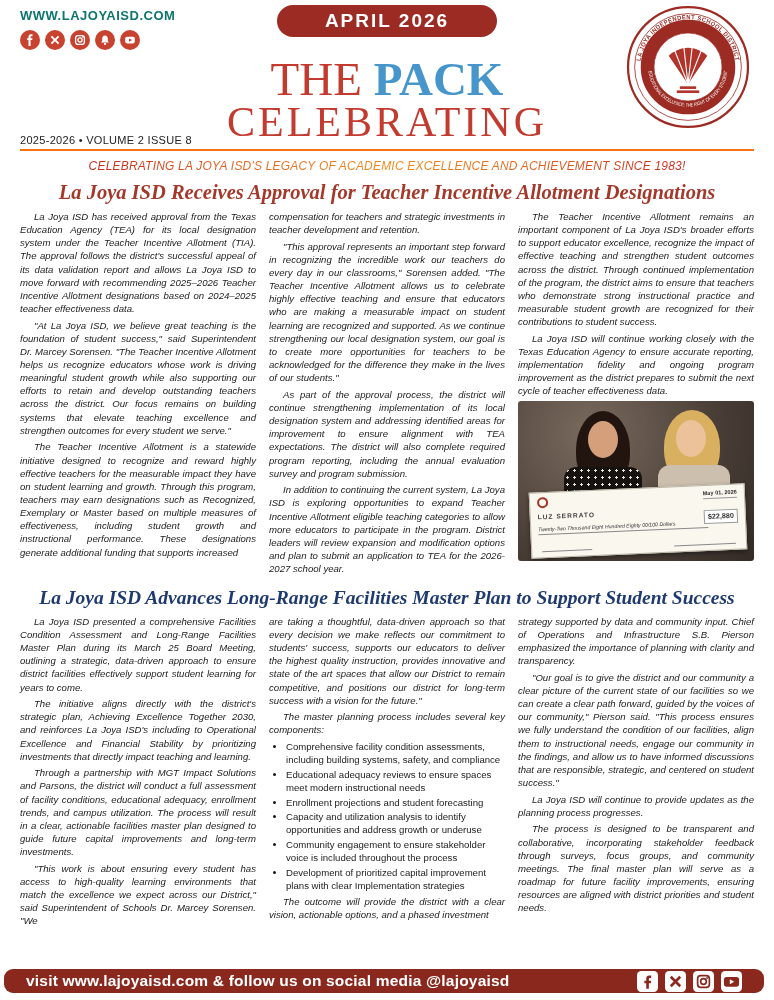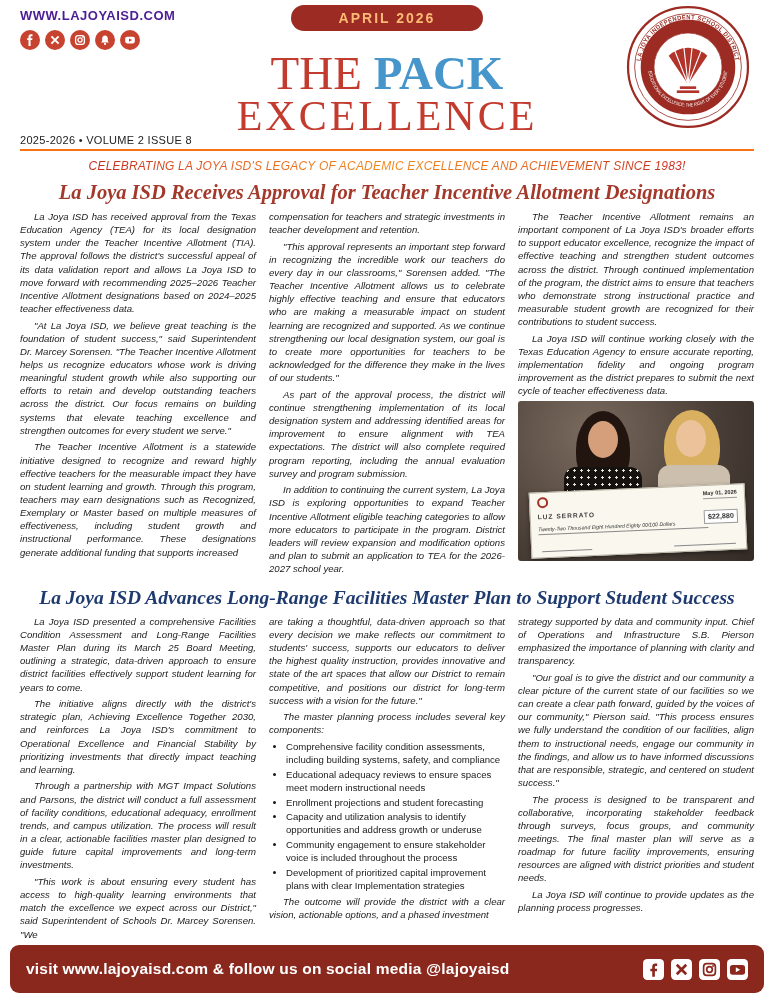--- a/index.html
+++ b/index.html
@@ -3,26 +3,26 @@
 <meta charset="utf-8">
 <style>
   * { box-sizing: border-box; }
   html,body { margin:0; padding:0; background:#dedede; }
   .page { width:774px; height:1000px; margin:0 auto; background:#fff; position:relative;
           overflow:hidden; font-family:"Liberation Sans", sans-serif; }
 
   
   .header { position:relative; height:132px; }
   .head-left { position:absolute; left:20px; top:8px; }
-  .site-url { color:#4c1d95; font-weight:bold; font-size:13px; letter-spacing:.5px; }
+  .site-url { color:#0f766e; font-weight:bold; font-size:13px; letter-spacing:.5px; }
   .social-row { display:flex; gap:5px; margin-top:7px; }
   .sc { width:20px; height:20px; border-radius:50%; background:#c8432f; display:flex;
         align-items:center; justify-content:center; }
   .masthead { position:absolute; left:50%; transform:translateX(-50%); top:5px; width:400px; text-align:center; }
-  .pill { display:inline-block; background:#9c2b24; color:#fdba74; font-weight:bold; font-size:14px;
+  .pill { display:inline-block; background:#9c2b24; color:#ffffff; font-weight:bold; font-size:19px;
           letter-spacing:2px; padding:5px 48px; border-radius:16px; }
   .title-line1 { font-family:"Liberation Serif", serif; font-size:47px; line-height:1.0; margin-top:19px; }
   .t-the { color:#c23b2e; }
   .t-pack { color:#4796cb; font-weight:bold; }
   .title-line2 { font-family:"Liberation Serif", serif; font-size:42px; letter-spacing:3px;
                  color:#c23b2e; line-height:.95; }
   .seal { position:absolute; top:5px; right:24px; width:124px; height:124px; }
 
   
   .issue-row { margin:2px 20px 0; border-bottom:2px solid #f97316; padding-bottom:3px;
@@ -68,22 +68,22 @@
   .check-date { font-size:5.6px; font-weight:bold; border-bottom:.5px solid #999; }
   .check-payee { font-size:6.6px; font-weight:bold; letter-spacing:1px; color:#444; margin-top:4px; }
   .check-amount { position:absolute; right:7px; top:24px; font-size:7.2px; font-weight:bold;
                   border:1px solid #999; padding:1px 3px; background:#fff; }
   .check-words { font-size:5.2px; font-style:italic; border-bottom:.5px solid #888;
                  margin-top:5px; padding-bottom:1px; width:85%; }
   .check-sign { position:absolute; bottom:5px; right:10px; width:62px; border-top:.5px solid #888; }
   .check-memo { position:absolute; bottom:5px; left:10px; width:50px; border-top:.5px solid #888; }
 
   
-  .footer { position:absolute; left:10px; right:10px; bottom:7px; height:48px; background:#8a281e;
-            border-radius:9px; display:flex; align-items:center; padding:0 16px; }
+  .footer { position:absolute; left:4px; right:10px; bottom:7px; height:24px; background:#8a281e;
+            border-radius:9px; display:flex; align-items:center; padding:0 22px; }
   .footer-text { color:#fff; font-size:15.5px; font-weight:600; letter-spacing:.2px; }
   .footer-icons { margin-left:auto; display:flex; gap:7px; }
   .fi { width:21px; height:21px; }
 </style>
 </head>
 <body>
 
 <div class="page">
 
   <div class="header">
@@ -121,21 +121,21 @@
         </span>
       </div>
     </div>
 
     <div class="masthead">
       <div class="pill">APRIL 2026</div>
       <div class="title-line1">
         <span class="t-the">THE</span>
         <span class="t-pack">PACK</span>
       </div>
-      <div class="title-line2">EXCELLENCE</div>
+      <div class="title-line2">CELEBRATING</div>
     </div>
 
     <div class="seal">
       <svg width="124" height="124" viewBox="0 0 122 122">
         <circle cx="61" cy="61" r="59" fill="#fff" stroke="#9c2b24" stroke-width="2.2"></circle>
         <circle cx="61" cy="61" r="52.5" fill="none" stroke="#9c2b24" stroke-width=".8"></circle>
         <path id="sealTopArc" d="M 14 61 A 47 47 0 0 1 108 61" fill="none"></path>
         <text font-size="6" font-weight="bold" fill="#9c2b24" letter-spacing=".5">
           <textPath href="#sealTopArc" startOffset="50%" text-anchor="middle" textLength="136" lengthAdjust="spacingAndGlyphs">LA JOYA INDEPENDENT SCHOOL DISTRICT</textPath>
         </text>
@@ -203,42 +203,42 @@
           <span class="check-sign"></span>
         </div>
       </div>
     </div>
   </section>
 
   <h2 class="a2-title">La Joya ISD Advances Long-Range Facilities Master Plan to Support Student Success</h2>
   <section class="cols">
     <div class="col">
       <p>La Joya ISD presented a comprehensive Facilities Condition Assessment and Long-Range Facilities Master Plan during its March 25 Board Meeting, outlining a strategic, data-driven approach to ensure district facilities effectively support student learning for years to come.</p>
-      <p>The initiative aligns directly with the district's strategic plan, Achieving Excellence Together 2030, and reinforces La Joya ISD's commitment to Operational Excellence and Financial Stability by prioritizing investments that directly impact teaching and learning.</p>
+      <p>The initiative aligns directly with the district's strategic plan, Achieving Excellence Together 2030, and reinforces La Joya ISD's including to Operational Excellence and Financial Stability by prioritizing investments that directly impact teaching and learning.</p>
       <p>Through a partnership with MGT Impact Solutions and Parsons, the district will conduct a full assessment of facility conditions, educational adequacy, enrollment trends, and campus utilization. The process will result in a clear, actionable facilities master plan designed to guide future capital improvements and long-term investments.</p>
       <p>"This work is about ensuring every student has access to high-quality learning environments that match the excellence we expect across our District," said Superintendent of Schools Dr. Marcey Sorensen. "We</p>
     </div>
     <div class="col">
       <p class="cont">are taking a thoughtful, data-driven approach so that every decision we make reflects our commitment to students' success, supports our educators to deliver the highest quality instruction, provides innovative and state of the art spaces that allow our District to remain competitive, and positions our district for long-term success with a vision for the future."</p>
       <p>The master planning process includes several key components:</p>
       <ul>
         <li>Comprehensive facility condition assessments, including building systems, safety, and compliance</li>
         <li>Educational adequacy reviews to ensure spaces meet modern instructional needs</li>
         <li>Enrollment projections and student forecasting</li>
         <li>Capacity and utilization analysis to identify opportunities and address growth or underuse</li>
         <li>Community engagement to ensure stakeholder voice is included throughout the process</li>
         <li>Development of prioritized capital improvement plans with clear Implementation strategies</li>
       </ul>
       <p>The outcome will provide the district with a clear vision, actionable options, and a phased investment</p>
     </div>
     <div class="col">
       <p class="cont">strategy supported by data and community input. Chief of Operations and Infrastructure S.B. Pierson emphasized the importance of planning with clarity and transparency.</p>
       <p>"Our goal is to give the district and our community a clear picture of the current state of our facilities so we can create a clear path forward, guided by the voices of our community," Pierson said. "This process ensures we fully understand the condition of our facilities, align them to instructional needs, engage our community in the findings, and allow us to have informed discussions that are responsible, strategic, and centered on student success."</p>
+      <p>La Joya ISD will continue to provide updates as the planning process progresses.</p>
       <p>The process is designed to be transparent and collaborative, incorporating stakeholder feedback through surveys, focus groups, and community meetings. The final master plan will serve as a roadmap for future facility improvements, ensuring resources are aligned with district priorities and student needs.</p>
-      <p>La Joya ISD will continue to provide updates as the planning process progresses.</p>
     </div>
   </section>
 
   <div class="footer">
     <span class="footer-text">visit www.lajoyaisd.com &amp; follow us on social media @lajoyaisd</span>
     <div class="footer-icons">
       <svg class="fi" viewBox="0 0 20 20">
         <rect width="20" height="20" rx="4" fill="#fff"></rect>
         <path d="M11.6 4.2h1.9v2.5h-1.5c-.4 0-.7.3-.7.8v1.7h2.2l-.3 2.4h-1.9V17H8.8v-5.4H7V9.2h1.8V6.9c0-1.7 1.1-2.7 2.8-2.7z" fill="#8a281e"></path>
       </svg>

